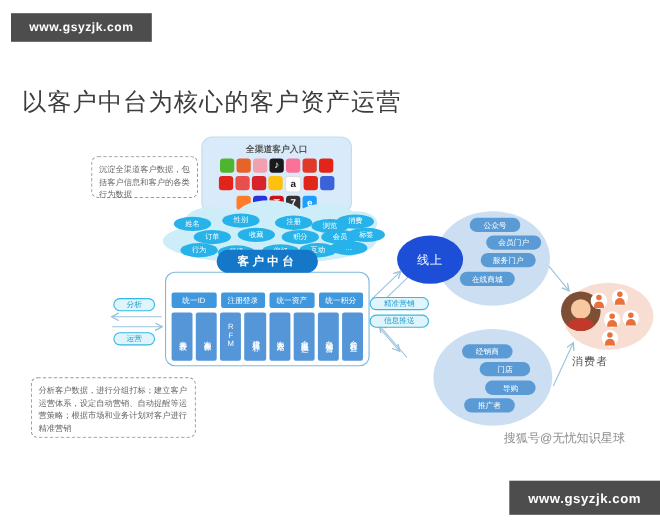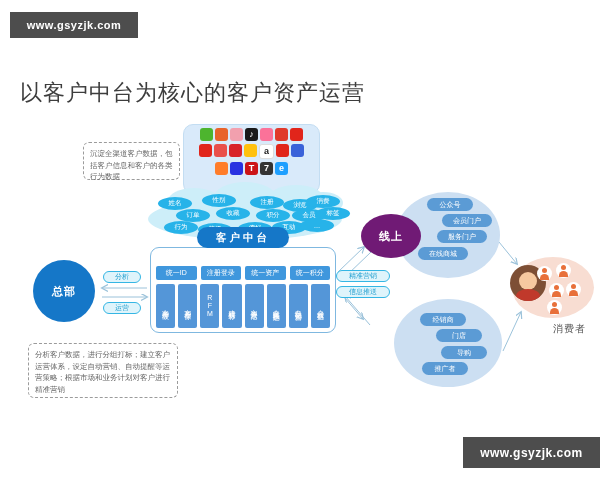--- a/index.html
+++ b/index.html
@@ -80,22 +80,22 @@
             display:flex;align-items:center;justify-content:center;border-radius:2px;}
   .module-row{position:absolute;left:156px;top:284px;width:174px;height:44px;display:flex;gap:3px;}
   .p-module{flex:1;background:#5496d8;color:#fff;font-size:7px;border-radius:2px;
             display:flex;align-items:center;justify-content:center;
             writing-mode:vertical-rl;text-orientation:upright;line-height:1;letter-spacing:1px;}
 
   
   .big-ellipse{position:absolute;background:#ccdff2;border-radius:50%;}
   .be-online{left:396px;top:192px;width:104px;height:86px;}
   .be-offline{left:394px;top:299px;width:108px;height:88px;}
-  .dark-ellipse{position:absolute;background:#701a75;border-radius:50%;color:#fff;
-            font-size:11px;font-weight:bold;letter-spacing:1px;
+  .dark-ellipse{position:absolute;background:#1d4ed8;border-radius:50%;color:#fff;
+            font-size:11px;font-weight:normal;letter-spacing:1px;
             display:flex;align-items:center;justify-content:center;}
   .de-online{left:361px;top:214px;width:60px;height:44px;}
   .de-offline{left:363px;top:322px;width:60px;height:46px;}
   .chan-pill{position:absolute;height:13px;background:#5b9bd5;border-radius:7px;color:#fff;
             font-size:7px;display:flex;align-items:center;justify-content:center;}
   .on-0{left:427px;top:198px;width:46px;}
   .on-1{left:442px;top:214px;width:50px;}
   .on-2{left:437px;top:230px;width:50px;}
   .on-3{left:418px;top:247px;width:50px;}
   .off-0{left:420px;top:313px;width:46px;}
@@ -112,21 +112,21 @@
           border-radius:50%;background:#f6c9a0;}
   .avatar::after{content:"";position:absolute;left:6px;top:24px;width:24px;height:14px;
           border-radius:50% 50% 0 0;background:#c0392b;}
   .person{position:absolute;width:15px;height:15px;border-radius:50%;background:#fff;}
   .person::before{content:"";position:absolute;left:5px;top:2px;width:5px;height:5px;
           border-radius:50%;background:#e8703a;}
   .person::after{content:"";position:absolute;left:3px;top:8px;width:9px;height:6px;
           border-radius:5px 5px 0 0;background:#e8703a;}
   .pp-0{left:537px;top:266px;} .pp-1{left:556px;top:263px;} .pp-2{left:549px;top:283px;}
   .pp-3{left:566px;top:282px;} .pp-4{left:547px;top:300px;}
-  .consumer-label{position:absolute;left:520px;top:322px;width:66px;text-align:right;
+  .consumer-label{position:absolute;left:520px;top:322px;width:66px;text-align:left;
           font-size:10px;color:#555;letter-spacing:1px;}
 
   
   .arrows{position:absolute;left:0;top:0;width:600px;height:480px;pointer-events:none;}
 </style>
 </head>
 <body>
 
 <div id="stage">
 
@@ -147,20 +147,21 @@
       <line x1="338" y1="272" x2="364" y2="247" marker-end="url(#ah)"></line>
       <line x1="371" y1="252" x2="345" y2="277" marker-end="url(#ah)"></line>
       <line x1="338" y1="290" x2="363" y2="319" marker-end="url(#ah)"></line>
       <line x1="370" y1="325" x2="345" y2="296" marker-end="url(#ah)"></line>
       <line x1="499" y1="242" x2="517" y2="264" marker-end="url(#ah)"></line>
       <line x1="503" y1="351" x2="521" y2="312" marker-end="url(#ah)"></line>
     </g>
   </svg>
 
   <div class="entry">
+    <div class="entry-title">全渠道客户入口</div>
     <div class="icon-row">
         <span class="app-icon" style="background: rgb(77, 181, 46);"></span>
         <span class="app-icon" style="background: rgb(232, 99, 42);"></span>
         <span class="app-icon" style="background: rgb(242, 160, 174);"></span>
         <span class="app-icon" style="background: rgb(25, 25, 25); color: rgb(255, 255, 255);">♪</span>
         <span class="app-icon" style="background: rgb(251, 114, 153);"></span>
         <span class="app-icon" style="background: rgb(224, 57, 42);"></span>
         <span class="app-icon" style="background: rgb(225, 37, 27);"></span>
       </div>
     <div class="icon-row">
@@ -200,21 +201,20 @@
       <span class="bubble">积分</span>
       <span class="bubble">会员</span>
       <span class="bubble">标签</span>
       <span class="bubble">行为</span>
       <span class="bubble">等级</span>
       <span class="bubble">偏好</span>
       <span class="bubble">互动</span>
       <span class="bubble">…</span>
     </div>
 
-  <div class="hq">总部</div>
   <div class="cyanpill pill-analyze">分析</div>
   <div class="cyanpill pill-operate">运营</div>
 
   <div class="platform"></div>
   <div class="platform-title">客户中台</div>
   <div class="header-row">
     <div class="p-header">统一ID</div>
     <div class="p-header">注册登录</div>
     <div class="p-header">统一资产</div>
     <div class="p-header">统一积分</div>
@@ -248,15 +248,16 @@
 
   <div class="consumer"></div>
   <div class="avatar"></div>
   <div class="person pp-0"></div>
   <div class="person pp-1"></div>
   <div class="person pp-2"></div>
   <div class="person pp-3"></div>
   <div class="person pp-4"></div>
   <div class="consumer-label">消费者</div>
 
+  <div class="credit">搜狐号@无忧知识星球</div>
   <div class="wm wm-bottom">www.gsyzjk.com</div>
 
 </div>
 
 </body></html>

